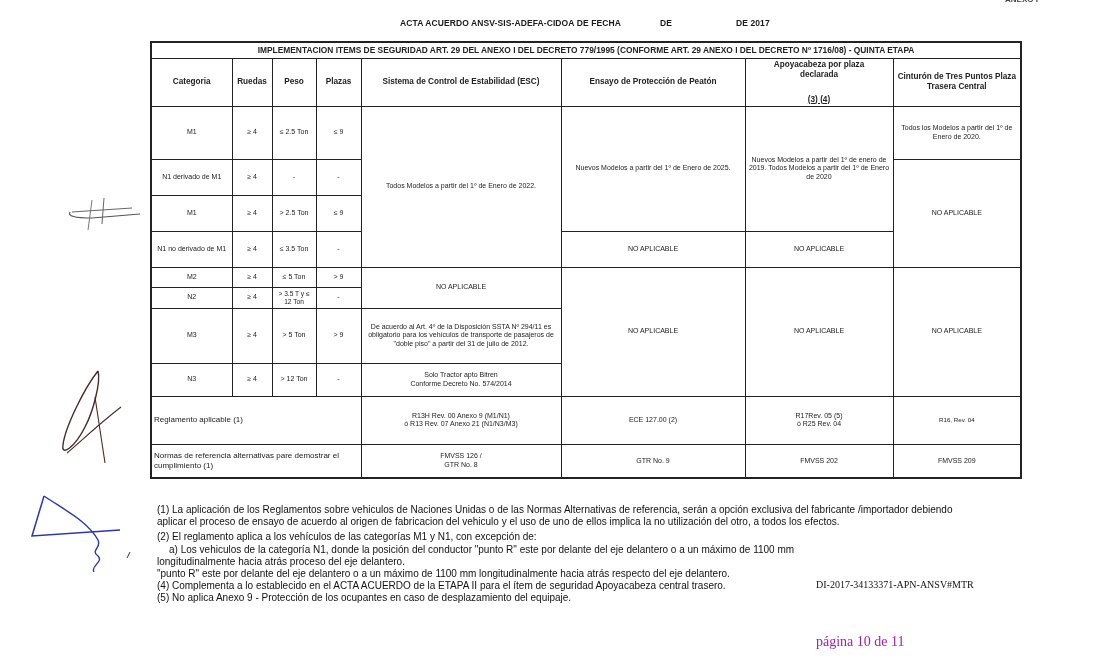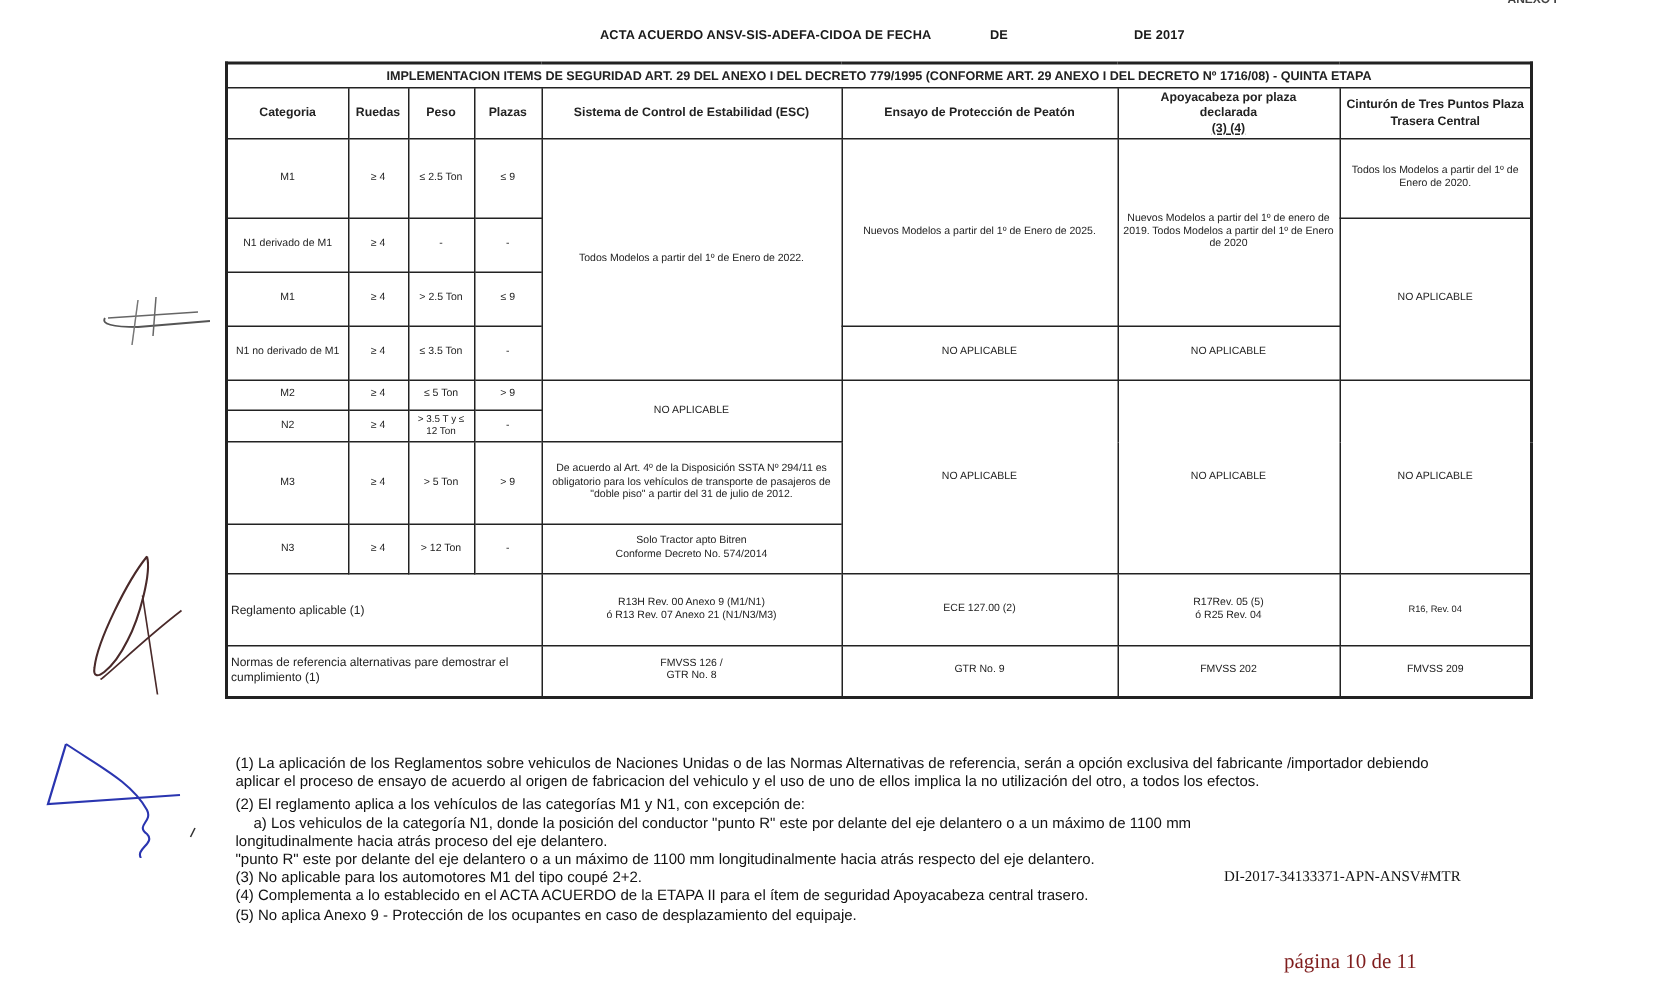--- a/index.html
+++ b/index.html
@@ -13,32 +13,32 @@
   table.main td, table.main th { border:1px solid #222; text-align:center; vertical-align:middle;
                font-size:7px; line-height:1.25; padding:1px 2px; font-weight:normal; color:#222; }
   table.main th { font-size:8.2px; font-weight:bold; }
   table.main th.title { font-size:8.4px; height:13px; padding:1px 0; }
   table.main td.left { text-align:left; font-size:8px; }
   .notes { position:absolute; left:157px; top:504px; width:880px; font-size:10px; line-height:12.2px; color:#111; }
   .notes p { margin:0; white-space:nowrap; }
   .notes .gap { margin-top:3px; }
   .notes .ind { padding-left:12px; }
   .stamp { position:absolute; left:816px; top:579px; font-family:"Liberation Serif", serif; font-size:10px; color:#111; }
-  .pagenum { position:absolute; left:856px; top:634px; font-family:"Liberation Serif", serif; font-size:14px; color:#7f1d1d; }
+  .pagenum { position:absolute; left:816px; top:634px; font-family:"Liberation Serif", serif; font-size:14px; color:#a21caf; }
   .sig { position:absolute; }
 </style>
 </head>
 <body>
 
 <div class="anexo-cut">ANEXO I</div>
 
 <div class="acta">
   <span style="left:0;">ACTA ACUERDO ANSV-SIS-ADEFA-CIDOA DE FECHA</span>
   <span style="left:260px;">DE</span>
-  <span style="left:356px;">DE 2017</span>
+  <span style="left:336px;">DE 2017</span>
 </div>
 
 <table class="main">
   <colgroup>
     <col style="width:81px">
       <col style="width:40px">
       <col style="width:44px">
       <col style="width:45px">
     <col style="width:200px">
       <col style="width:184px">
@@ -52,21 +52,21 @@
   <tr style="height:34px">
     <th>Categoria</th>
     <th>Ruedas</th>
     <th>Peso</th>
     <th>Plazas</th>
     <th>Sistema de Control de Estabilidad (ESC)</th>
     <th>Ensayo de Protección de Peatón</th>
     <th>
       <div>Apoyacabeza por plaza</div>
       <div>declarada</div>
-      <div style="text-decoration:underline;">(3) (4)</div>
+      <div style="text-decoration:underline;margin-top:14px;">(3) (4)</div>
     </th>
     <th>Cinturón de Tres Puntos Plaza Trasera Central</th>
   </tr>
 
   <tr style="height:53px">
     <td>M1</td>
     <td>≥ 4</td>
     <td>≤ 2.5 Ton</td>
     <td>≤ 9</td>
     <td rowspan="4">Todos Modelos a partir del 1º de Enero de 2022.</td>
@@ -163,21 +163,20 @@
 </tbody>
   </table>
 
 <div class="notes">
   <p>(1) La aplicación de los Reglamentos sobre vehiculos de Naciones Unidas  o de las Normas Alternativas de referencia, serán a opción exclusiva del fabricante /importador debiendo</p>
   <p>aplicar el proceso de ensayo de acuerdo al origen de fabricacion del vehiculo y el uso de uno de ellos implica la no utilización del otro, a todos los efectos.</p>
   <p class="gap">(2) El reglamento aplica a los vehículos de las categorías M1 y N1, con excepción de:</p>
   <p class="ind">a) Los vehiculos de la categoría N1, donde la posición del conductor "punto R" este por delante del eje delantero o a un máximo de 1100 mm</p>
   <p>longitudinalmente hacia atrás proceso del eje delantero.</p>
   <p>"punto R" este por delante del eje delantero o a un máximo de 1100 mm longitudinalmente hacia atrás respecto del eje delantero.</p>
-  <p>(3) No aplicable para los automotores M1 del tipo coupé 2+2.</p>
   <p>(4) Complementa a lo establecido en el ACTA ACUERDO de la ETAPA II para el ítem  de seguridad Apoyacabeza central trasero.</p>
   <p>(5) No aplica Anexo 9 - Protección de los ocupantes en caso de desplazamiento del equipaje.</p>
 </div>
 
 <div class="stamp">DI-2017-34133371-APN-ANSV#MTR</div>
 <div class="pagenum">página 10 de 11</div>
 
 <svg class="sig" style="left:62px;top:196px;" width="80" height="40">
   <path d="M8 16 Q4 22 30 22 L78 18" stroke="#555" stroke-width="1.2" fill="none"></path>
   <path d="M10 16 L70 12" stroke="#666" stroke-width="1" fill="none"></path>

